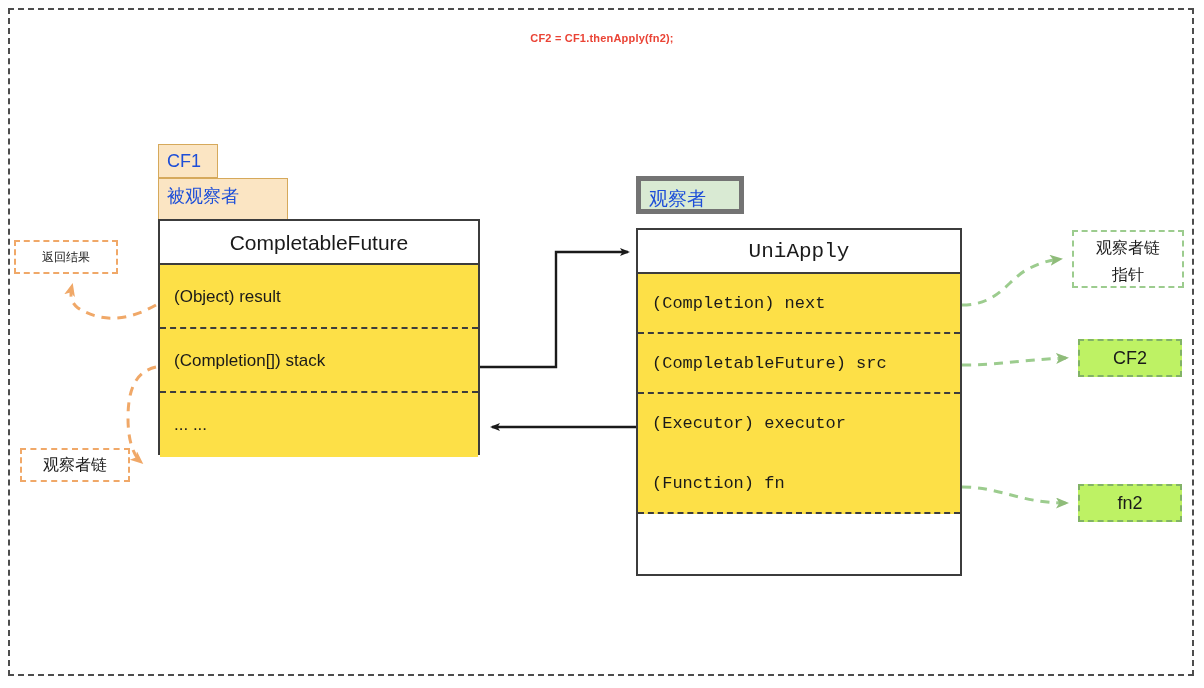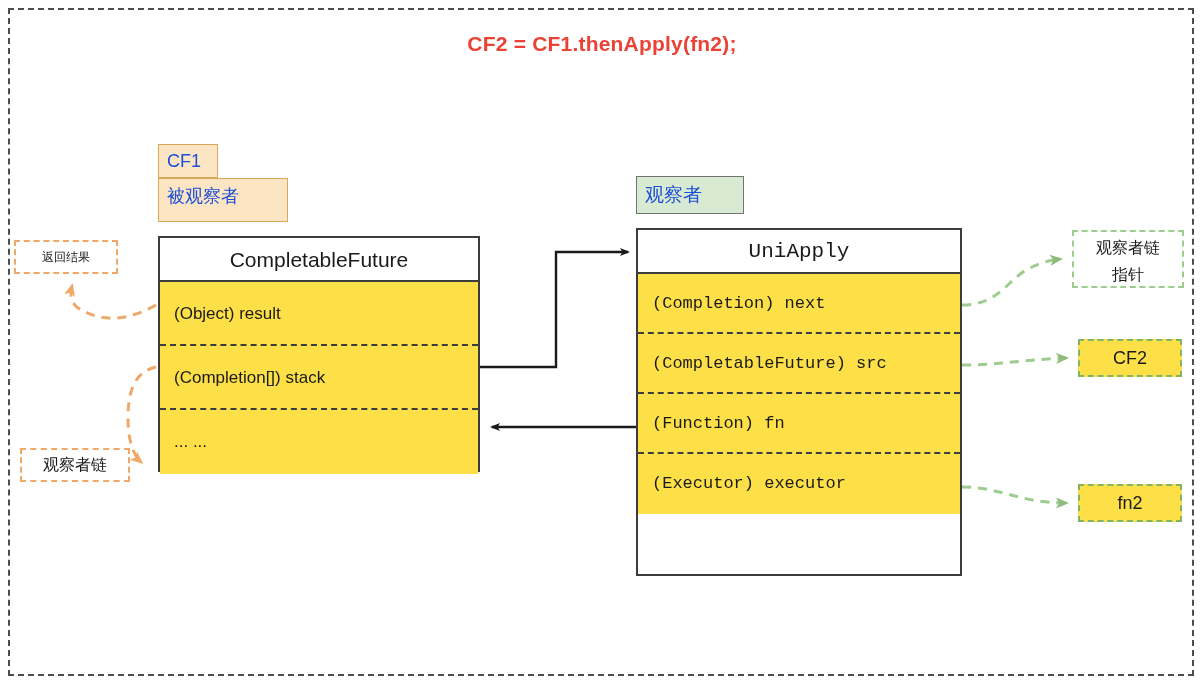--- a/index.html
+++ b/index.html
@@ -18,21 +18,21 @@
     border:2px dashed #4d4d4d;
     box-sizing:border-box;
     background:#ffffff;
   }
 
   
   .title{
     position:absolute;left:0;top:32px;width:1204px;
     text-align:center;
     color:#ea4335;
-    font-size:21px;font-weight:bold;
+    font-size:11px;font-weight:bold;
     letter-spacing:.2px;
     white-space:nowrap;
   }
 
   
   .class-box{
     position:absolute;
     background:#ffffff;
     border:2px solid #3c3c3c;
     box-sizing:border-box;
@@ -49,56 +49,56 @@
     height:52px;line-height:52px;
     padding-left:14px;
     font-size:17px;color:#1a1a1a;
     border-bottom:2px dashed #3c3c3c;
     box-sizing:border-box;
     white-space:nowrap;
     background:#fde047;
   }
   .field.last{border-bottom:none;}
 
-  #cf-box{left:158px;top:236px;width:322px;height:236px;}
+  #cf-box{left:158px;top:219px;width:322px;height:236px;}
   #cf-box .field{height:64px;line-height:64px;}
   #cf-box .class-title{height:44px;line-height:44px;}
 
   #uni-box{left:636px;top:228px;width:326px;height:348px;font-family:Liberation Mono, monospace;}
   #uni-box .field{height:60px;line-height:60px;}
 
   
   .tab{
     position:absolute;
     box-sizing:border-box;
     font-size:18px;
     color:#1d4ed8;
     padding-left:8px;
     white-space:nowrap;
     line-height:32px;
     height:34px;
   }
   .tab.orange{background:#fbe5c3;border:1px solid #d6a95b;}
-  .tab.green{background:#d9ead3;border:1px solid #737373;}
+  .tab.green{background:#d9ead3;border:5px solid #737373;}
 
   #tab-cf1{left:158px;top:144px;width:60px;}
   #tab-observed{left:158px;top:178px;width:130px;height:44px;line-height:34px;}
   #tab-observer{left:636px;top:176px;width:108px;height:38px;line-height:36px;font-size:19px;}
 
   
   .chip{
     position:absolute;
     box-sizing:border-box;
     text-align:center;
     white-space:nowrap;
     color:#1a1a1a;
   }
   .chip.orange{border:2px dashed #f0a868;background:#ffffff;}
   .chip.green-note{border:2px dashed #9ccc8e;background:#ffffff;}
-  .chip.green-fill{border:2px dashed #82b366;background:#fde047;}
+  .chip.green-fill{border:2px dashed #82b366;background:#bef264;}
 
   #chip-result{left:14px;top:240px;width:104px;height:34px;line-height:30px;font-size:12px;}
   #chip-chain-left{left:20px;top:448px;width:110px;height:34px;line-height:30px;font-size:16px;}
   #chip-chain-ptr{left:1072px;top:230px;width:112px;height:58px;font-size:16px;line-height:27px;padding-top:2px;}
   #chip-cf2{left:1078px;top:339px;width:104px;height:38px;line-height:34px;font-size:18px;}
   #chip-fn2{left:1078px;top:484px;width:104px;height:38px;line-height:34px;font-size:18px;}
   .chip-line{display:block;}
 </style>
 </head>
 <body>
@@ -158,22 +158,22 @@
   <div class="field">(Completion[])  stack</div>
   <div class="field last">... ...</div>
 </div>
 
 <div class="tab green" id="tab-observer">观察者</div>
 
 <div class="class-box" id="uni-box">
   <div class="class-title">UniApply</div>
   <div class="field">(Completion)  next</div>
   <div class="field">(CompletableFuture)  src</div>
+  <div class="field last">(Executor) executor</div>
   <div class="field">(Function) fn</div>
-  <div class="field last">(Executor) executor</div>
 </div>
 
 <div class="chip orange" id="chip-result">返回结果</div>
 
 <div class="chip orange" id="chip-chain-left">观察者链</div>
 
 <div class="chip green-note" id="chip-chain-ptr">
   <span class="chip-line">观察者链</span>
   <span class="chip-line">指针</span>
 </div>

